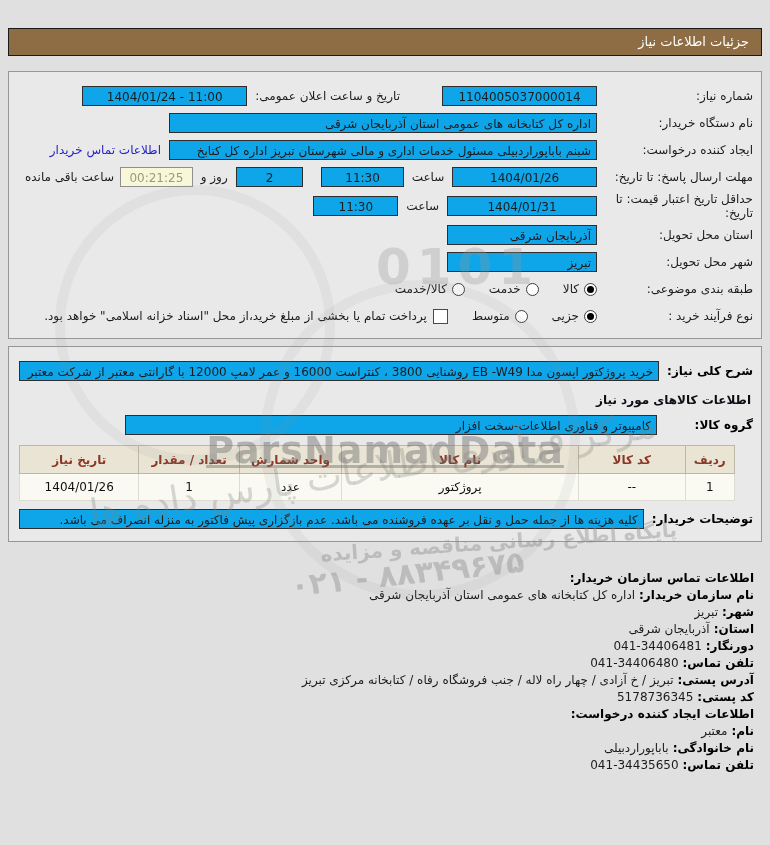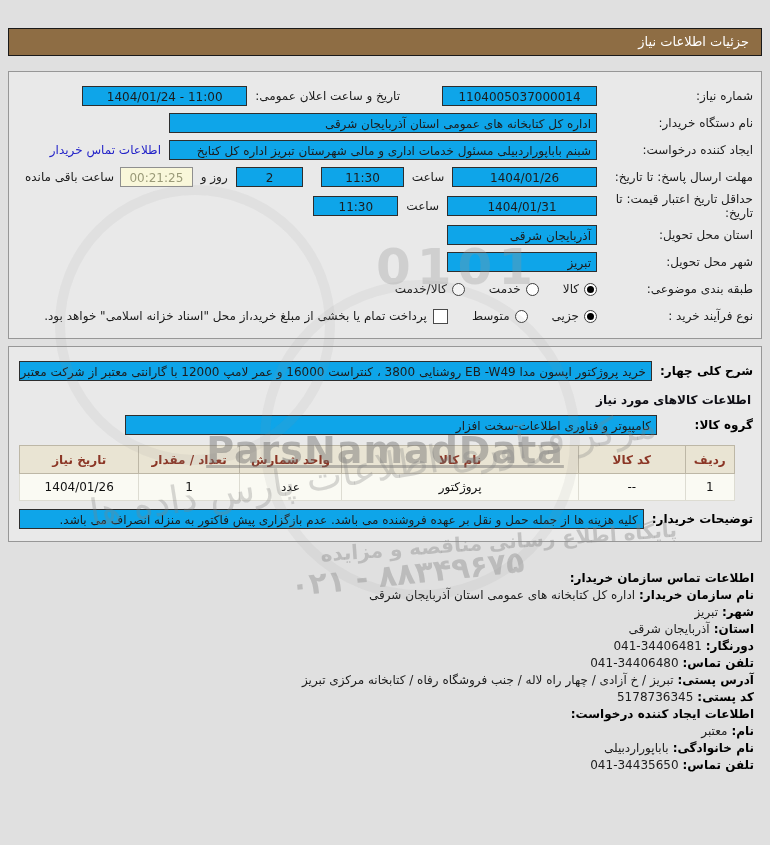--- a/index.html
+++ b/index.html
@@ -142,21 +142,21 @@
       <span class="optlabel" style="">متوسط</span>
       <span class="checkbox"></span>
       <span>پرداخت تمام یا بخشی از مبلغ خرید،از محل "اسناد خزانه اسلامی" خواهد بود.</span>
     </div>
 
   </div>
 
   <div class="panel">
 
     <div class="row">
-      <div class="blbl">شرح کلی چهار:</div>
+      <div class="blbl">شرح کلی نیاز:</div>
       <div class="box" style="flex:1;">خرید پروژکتور اپسون مدا EB -W49 روشنایی 3800 ، کنتراست 16000 و عمر لامپ 12000 با گارانتی معتبر از شرکت معتبر</div>
     </div>
 
     <div class="secheading">اطلاعات کالاهای مورد نیاز</div>
 
     <div class="row">
       <div class="blbl" style="width:88px;">گروه کالا:</div>
       <div class="box" style="width:532px;">کامپیوتر و فناوری اطلاعات-سخت افزار</div>
     </div>
 

